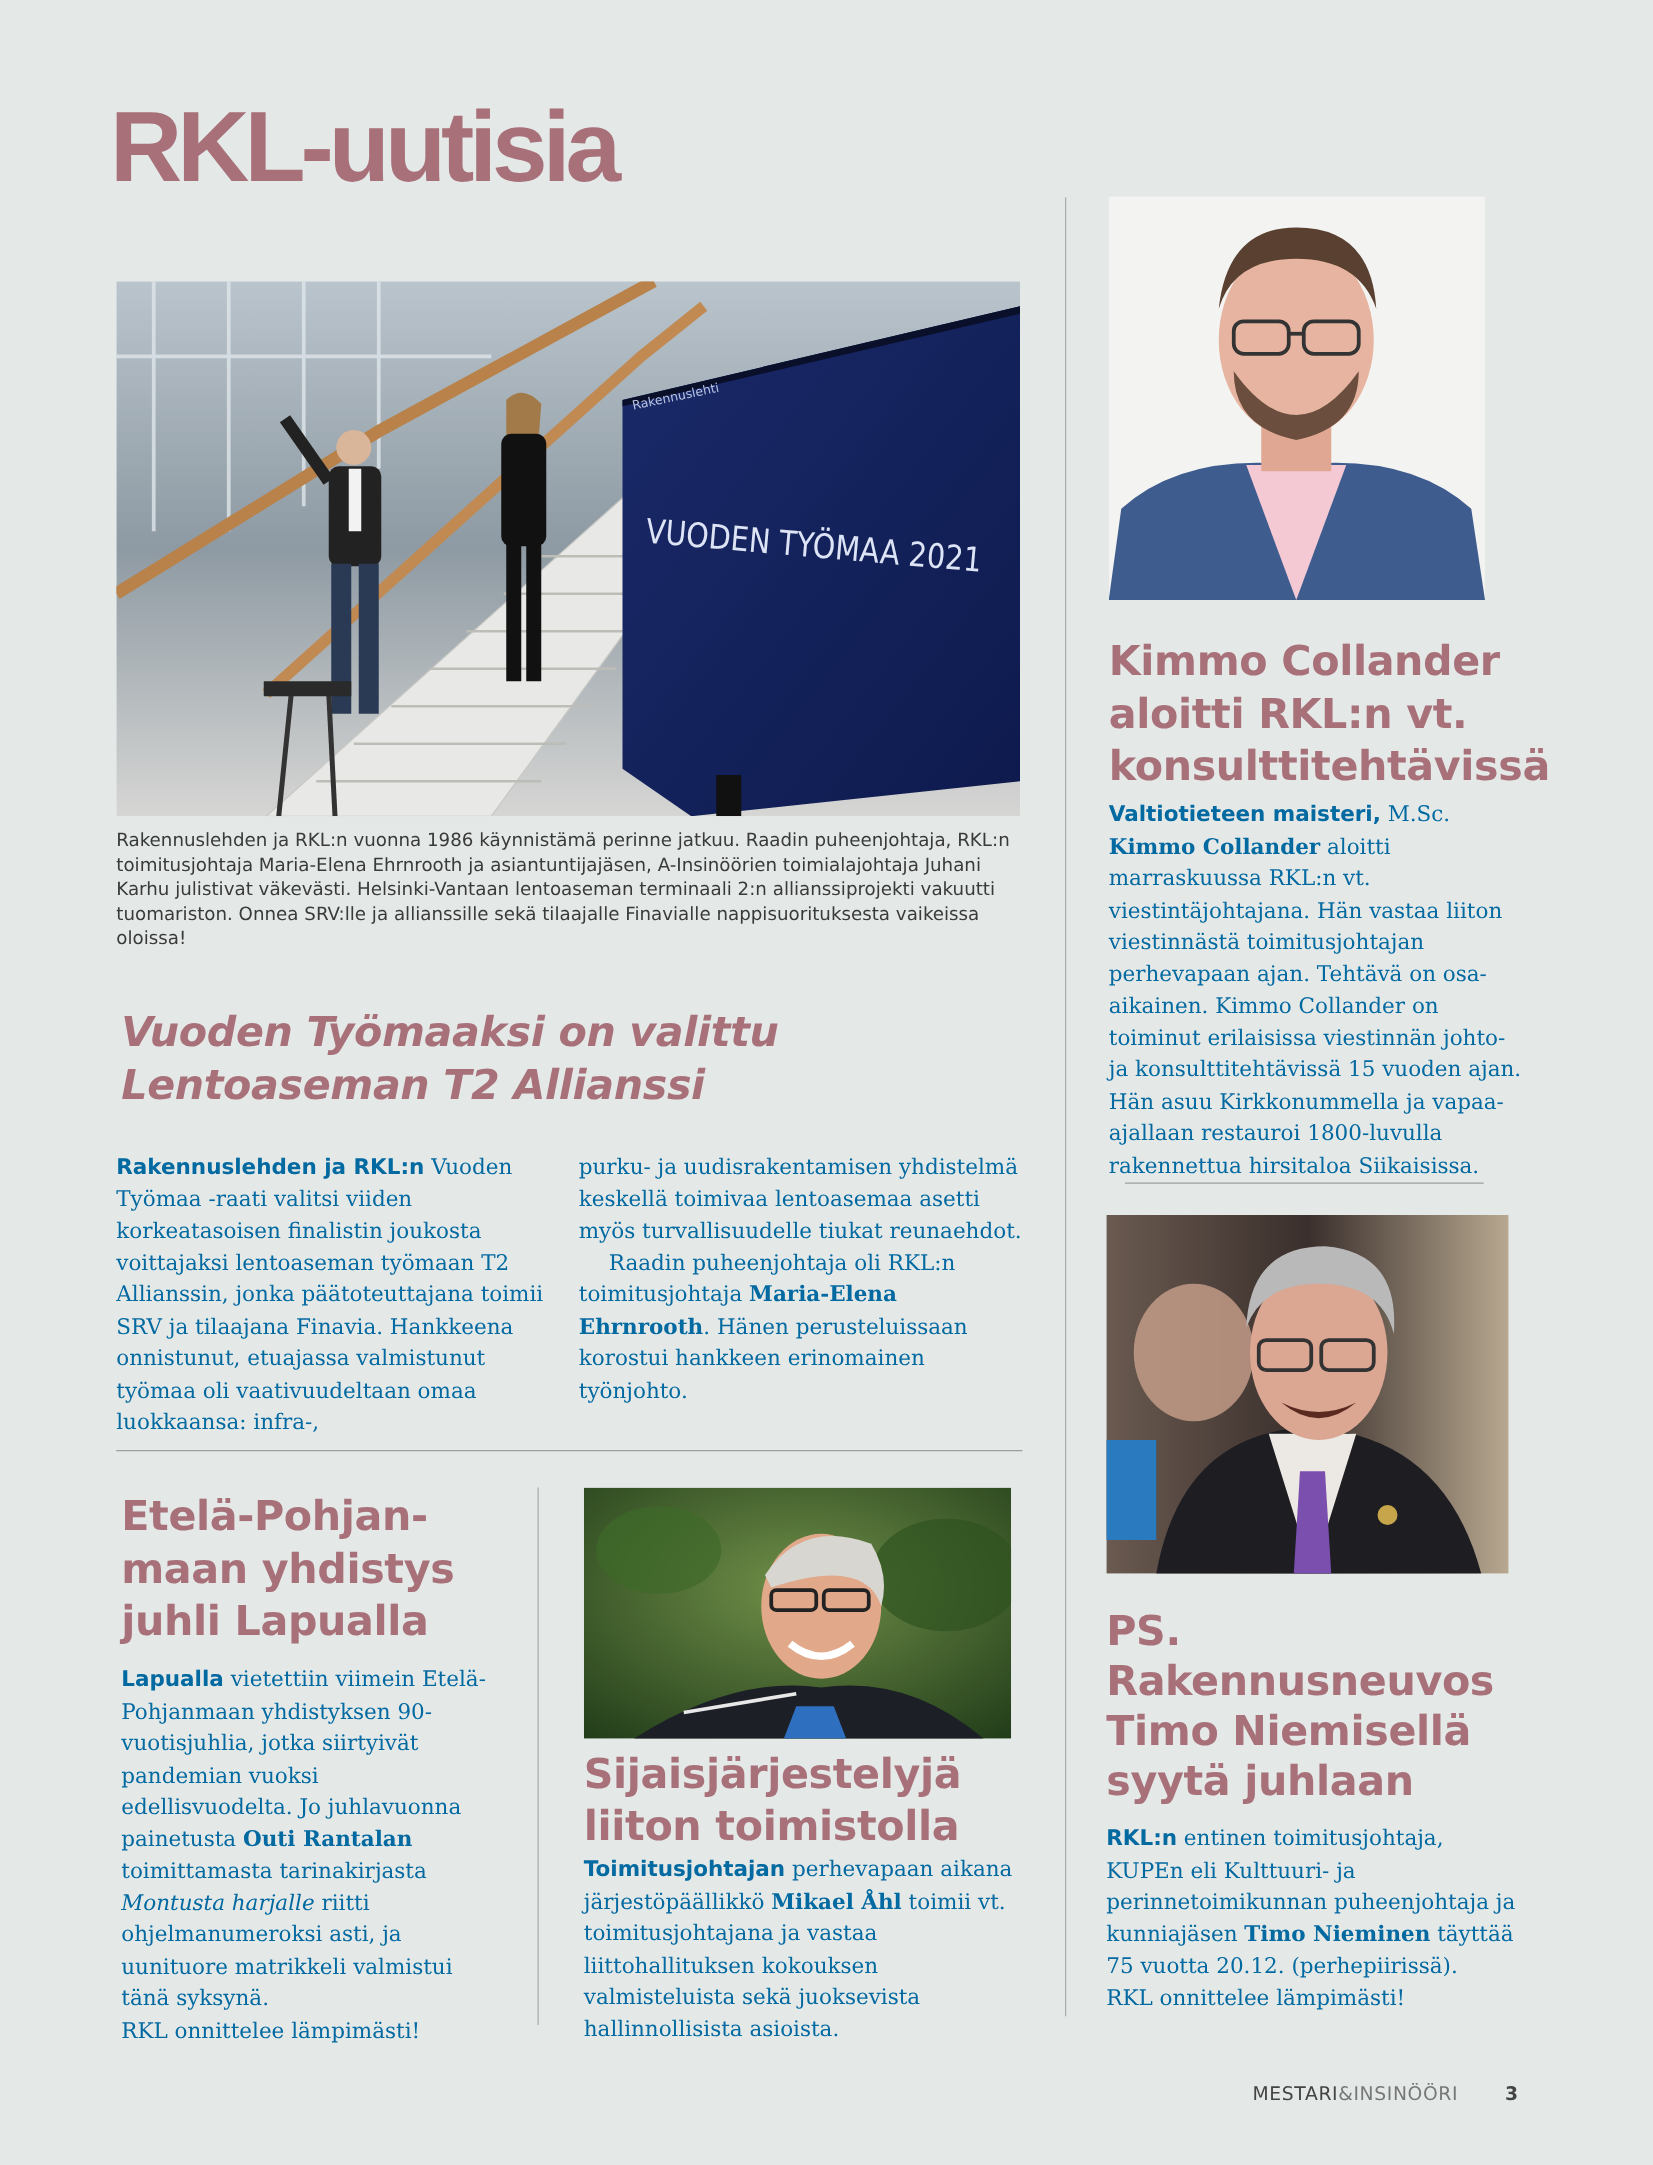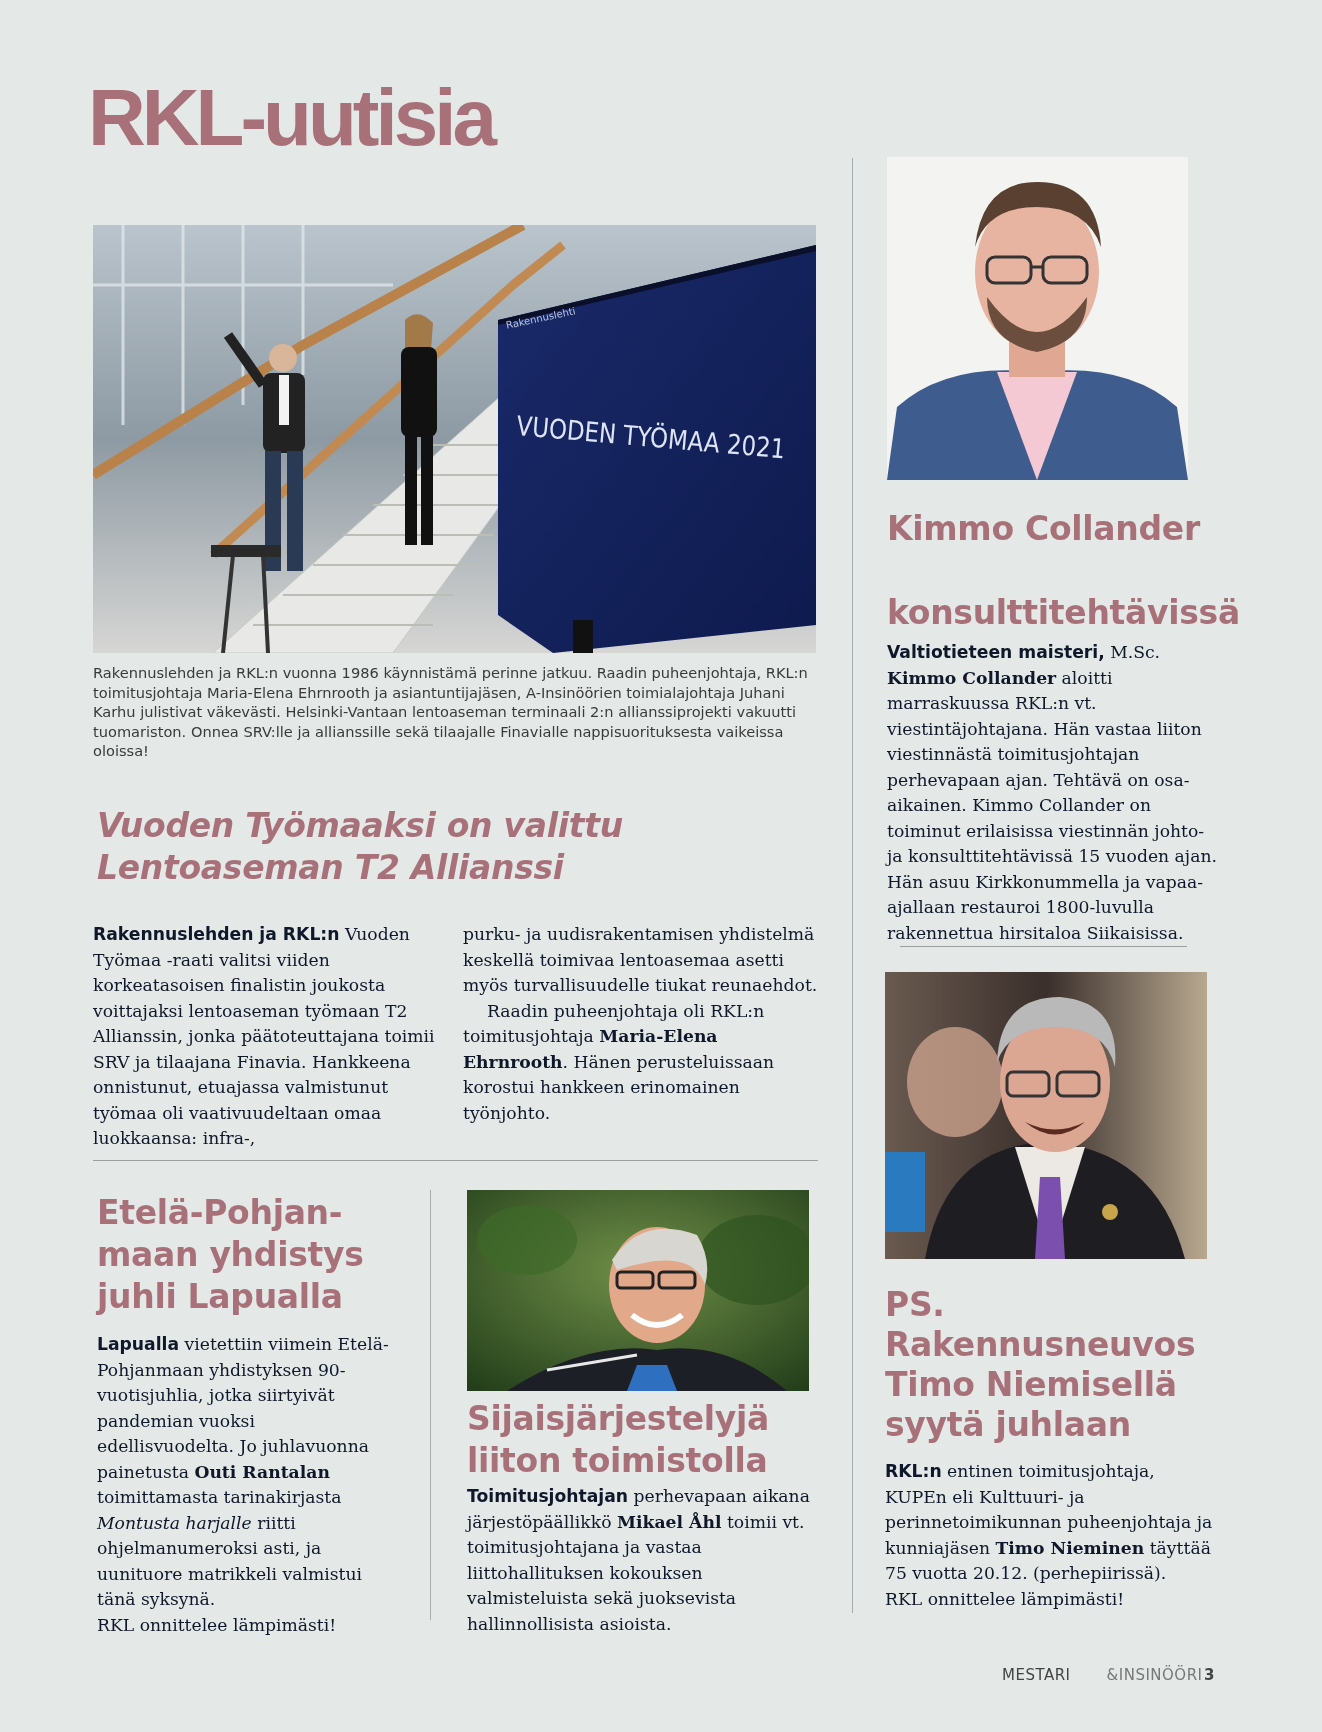--- a/index.html
+++ b/index.html
@@ -13,40 +13,40 @@
     left: 88px; top: 78px; margin: 0;
     font-family: "Liberation Sans", sans-serif; font-weight: 700;
     font-size: 80px; letter-spacing: -4px; color: #a8717a; line-height: 1;
   }
   .head {
     margin: 0; font-family: "DejaVu Sans", sans-serif; font-weight: 700;
     color: #a8717a; letter-spacing: -0.3px;
   }
   .body-text {
     font-family: "DejaVu Serif", serif; font-size: 17.2px; line-height: 25.5px;
-    color: #0f172a; margin: 0;
+    color: #0369a1; margin: 0;
   }
   .lead { font-family: "DejaVu Sans", sans-serif; font-weight: 700; }
   .bold { font-weight: 700; }
   .ital { font-style: italic; }
   .caption {
     left: 93px; top: 663px; width: 725px; margin: 0;
     font-family: "DejaVu Sans", sans-serif; font-size: 14.6px; line-height: 19.6px;
     color: #3a3a3a;
   }
   .rule-h { height: 1px; background: #9aa0a0; }
   .rule-v { width: 1px; background: #a7acac; }
   .photo { overflow: hidden; }
   .photo svg { display: block; width: 100%; height: 100%; }
   .footer {
     left: 1002px; top: 1666px; font-family: "DejaVu Sans", sans-serif;
     font-size: 15px; color: #555; letter-spacing: 0.5px;
   }
   .footer .brand-bold { font-weight: 400; color: #444; }
-  .footer .brand-light { font-weight: 400; color: #777; margin-left: 36px; }
+  .footer .brand-light { font-weight: 400; color: #777; }
   .page-num {
     left: 1204px; top: 1666px; font-family: "DejaVu Sans", sans-serif;
     font-size: 15px; font-weight: 700; color: #444;
   }
   .indent { display: inline-block; width: 24px; }
 </style>
 </head>
 <body>
 
 <h1 class="abs page-title">RKL-uutisia</h1>
@@ -199,21 +199,21 @@
     <path d="M100 140 Q150 210 200 140 Q200 185 150 195 Q100 185 100 140 Z" fill="#6b4e3d"></path>
     <rect x="100" y="100" width="44" height="26" rx="8" fill="none" stroke="#333" stroke-width="3"></rect>
     <rect x="156" y="100" width="44" height="26" rx="8" fill="none" stroke="#333" stroke-width="3"></rect>
     <line x1="144" y1="110" x2="156" y2="110" stroke="#333" stroke-width="3"></line>
   </svg>
 </div>
 
 <div class="abs" style="left:887px; top:508px; width:340px;">
   <h2 class="head" style="font-size:33px; line-height:42px;">
     <span>Kimmo Collander</span><br>
-    <br>
+    <span>aloitti RKL:n vt.</span><br>
     <span>konsulttitehtävissä</span>
   </h2>
   <p class="body-text" style="margin-top:6px; width:330px;">
     <span class="lead">Valtiotieteen maisteri,</span><span> M.Sc. </span><span class="bold">Kimmo Collander</span><span> aloitti marraskuussa RKL:n vt. viestintäjohtajana. Hän vastaa liiton viestinnästä toimitusjohtajan perhevapaan ajan. Tehtävä on osa-aikainen. Kimmo Collander on toiminut erilaisissa viestinnän johto- ja konsulttitehtävissä 15 vuoden ajan. Hän asuu Kirkkonummella ja vapaa-ajallaan restauroi 1800-luvulla rakennettua hirsitaloa Siikaisissa.</span>
   </p>
 </div>
 
 <div class="abs rule-h" style="left:900px; top:946px; width:287px;"></div>
 
 <div class="abs photo" style="left:885px; top:972px; width:322px; height:287px;">

